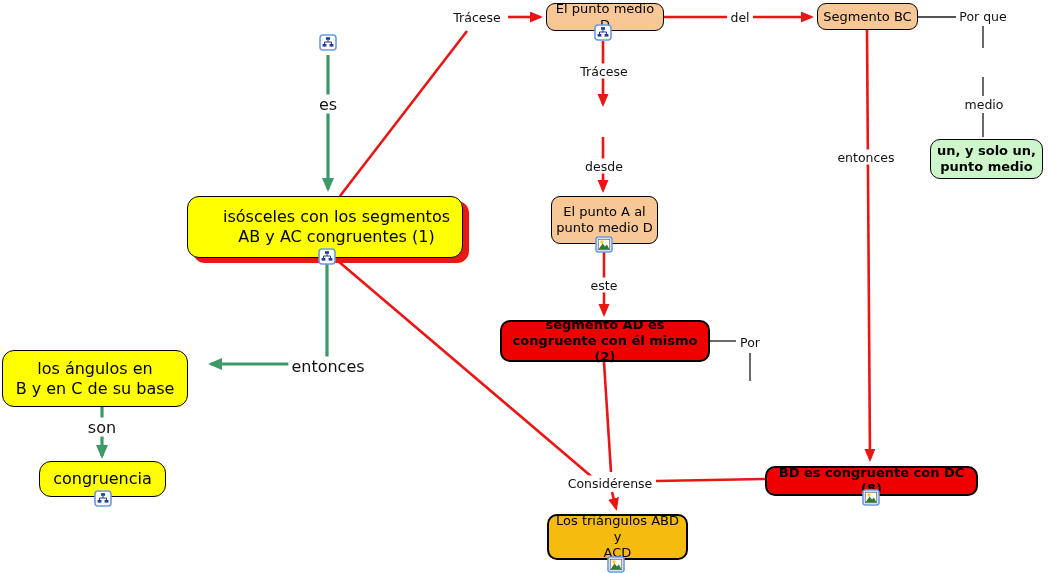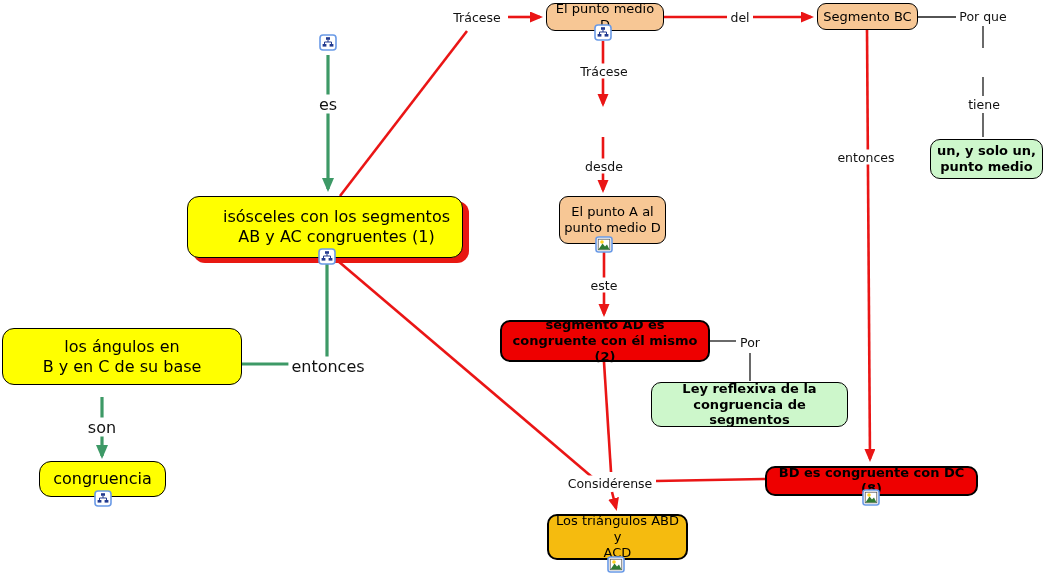--- a/index.html
+++ b/index.html
@@ -75,48 +75,44 @@
       <path d="M983,113 L983,137" stroke="#1A1A1A"></path>
     </g>
   </svg>
 
 
   <div class="node yellow shadow-red" style="left:187px;top:196px;width:276px;height:62px;padding-left:23px;">
     <span class="lbl">isósceles con los segmentos
 AB y AC congruentes (1)</span>
   </div>
 
-  <div class="node yellow" style="left:2px;top:328px;width:240px;height:57px;">
+  <div class="node yellow" style="left:2px;top:350px;width:186px;height:57px;">
     <span class="lbl">los ángulos en
 B y en C de su base</span>
   </div>
 
   <div class="node yellow" style="left:39px;top:461px;width:127px;height:36px;">
     <span class="lbl">congruencia</span>
   </div>
 
   <div class="node orange" style="left:546px;top:3px;width:118px;height:28px;">
     <span class="lbl">El punto medio D</span>
   </div>
 
 
-  <div class="node orange" style="left:551px;top:196px;width:107px;height:48px;margin-left:8px;">
+  <div class="node orange" style="left:551px;top:196px;width:107px;height:48px;">
     <span class="lbl">El punto A al
 punto medio D</span>
   </div>
 
   <div class="node redbox" style="left:500px;top:320px;width:210px;height:42px;">
     <span class="lbl">segmento AD es
 congruente con él mismo (2)</span>
   </div>
 
-  <div class="node greenbx" style="left:651px;top:382px;width:197px;height:45px;">
-    <span class="lbl">Ley reflexiva de la
-congruencia de segmentos</span>
-  </div>
 
   <div class="node orange" style="left:817px;top:3px;width:101px;height:27px;">
     <span class="lbl">Segmento BC</span>
   </div>
 
 
   <div class="node greenbx" style="left:930px;top:139px;width:113px;height:40px;">
     <span class="lbl">un, y solo un,
 punto medio</span>
   </div>
@@ -194,17 +190,17 @@
   <span class="link-label big" style="left:328px;top:104px;">es</span>
   <span class="link-label big" style="left:328px;top:366px;">entonces</span>
   <span class="link-label big" style="left:102px;top:427px;">son</span>
   <span class="link-label" style="left:477px;top:17px;">Trácese</span>
   <span class="link-label" style="left:740px;top:17px;">del</span>
   <span class="link-label" style="left:983px;top:16px;">Por que</span>
   <span class="link-label" style="left:604px;top:71px;">Trácese</span>
   <span class="link-label" style="left:604px;top:166px;">desde</span>
   <span class="link-label" style="left:604px;top:285px;">este</span>
   <span class="link-label" style="left:750px;top:342px;">Por</span>
-  <span class="link-label" style="left:984px;top:104px;">tiene</span>
+  <span class="link-label" style="left:984px;top:104px;">medio</span>
   <span class="link-label" style="left:866px;top:157px;">entonces</span>
   <span class="link-label" style="left:610px;top:483px;">Considérense</span>
 
 </div>
 
 </body></html>

